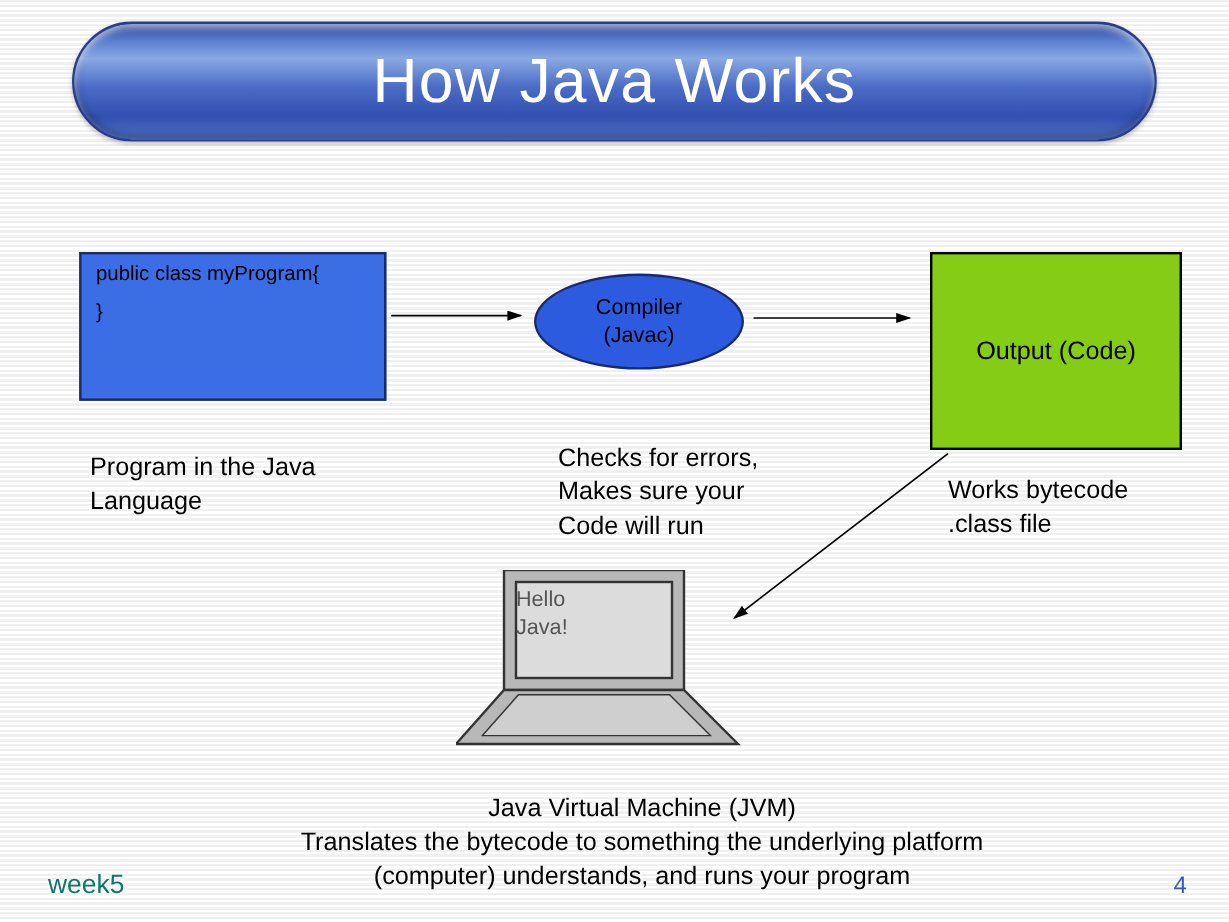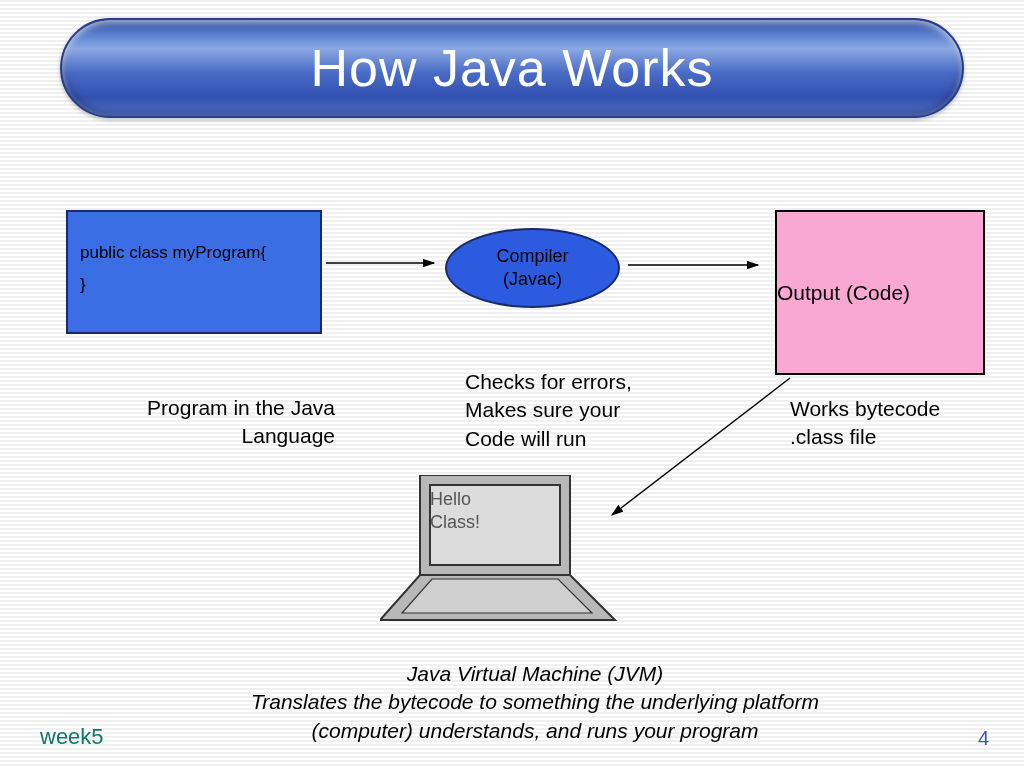--- a/index.html
+++ b/index.html
@@ -46,21 +46,21 @@
   }
   .code-box {
     position: absolute;
     left: 66px;
     top: 210px;
     width: 256px;
     height: 124px;
     background: #3b6ee5;
     border: 2px solid #1b2a66;
     color: #000;
-    padding: 25px 12px;
+    padding: 0 12px;
     font-size: 17px;
     line-height: 1.9;
   }
   .compiler-ellipse {
     position: absolute;
     left: 445px;
     top: 228px;
     width: 175px;
     height: 80px;
     border-radius: 50%;
@@ -73,34 +73,34 @@
     color: #000;
     font-size: 18px;
     line-height: 1.3;
   }
   .output-box {
     position: absolute;
     left: 775px;
     top: 210px;
     width: 210px;
     height: 165px;
-    background: #f9a8d4;
+    background: #84cc16;
     border: 2px solid #000;
     display: flex;
     align-items: center;
-    justify-content: flex-start;
+    justify-content: center;
     font-size: 21px;
   }
   .caption {
     position: absolute;
     font-size: 21px;
     color: #000;
     line-height: 1.35;
   }
-  .caption.c1 { left: 75px;  top: 394px; width: 260px; text-align: right; }
+  .caption.c1 { left: 75px;  top: 376px; width: 260px; }
   .caption.c2 { left: 465px; top: 368px; width: 260px; }
   .caption.c3 { left: 790px; top: 395px; width: 220px; }
   .laptop {
     position: absolute;
     left: 380px;
     top: 475px;
     width: 240px;
     height: 150px;
   }
   .screen-text {
@@ -112,21 +112,20 @@
     line-height: 1.25;
   }
   .jvm-caption {
     position: absolute;
     left: 205px;
     top: 660px;
     width: 660px;
     text-align: center;
     font-size: 21px;
     line-height: 1.35;
-    font-style: italic;
   }
   .footer-left {
     position: absolute;
     left: 40px;
     bottom: 18px;
     font-size: 22px;
     color: #0f766e;
   }
   .footer-right {
     position: absolute;
@@ -194,20 +193,20 @@
 .class file</div>
 
 <svg class="laptop" viewBox="0 0 240 150">
   <rect x="40" y="0" width="150" height="100" fill="#b8b8b8" stroke="#333" stroke-width="2"></rect>
   <rect x="50" y="10" width="130" height="80" fill="#dcdcdc" stroke="#333" stroke-width="2"></rect>
   <polygon points="40,100 190,100 235,145 0,145" fill="#b8b8b8" stroke="#333" stroke-width="2"></polygon>
   <polygon points="52,104 178,104 212,138 22,138" fill="#cfcfcf" stroke="#333" stroke-width="1.2"></polygon>
 </svg>
 <div class="screen-text">
   <div>Hello</div>
-  <div>Class!</div>
+  <div>Java!</div>
 </div>
 
 <div class="jvm-caption" style="white-space:pre-line;">Java Virtual Machine (JVM)
 Translates the bytecode to something the underlying platform (computer) understands, and runs your program</div>
 
 <div class="footer-left">week5</div>
 <div class="footer-right">4</div>
 
 </body></html>

